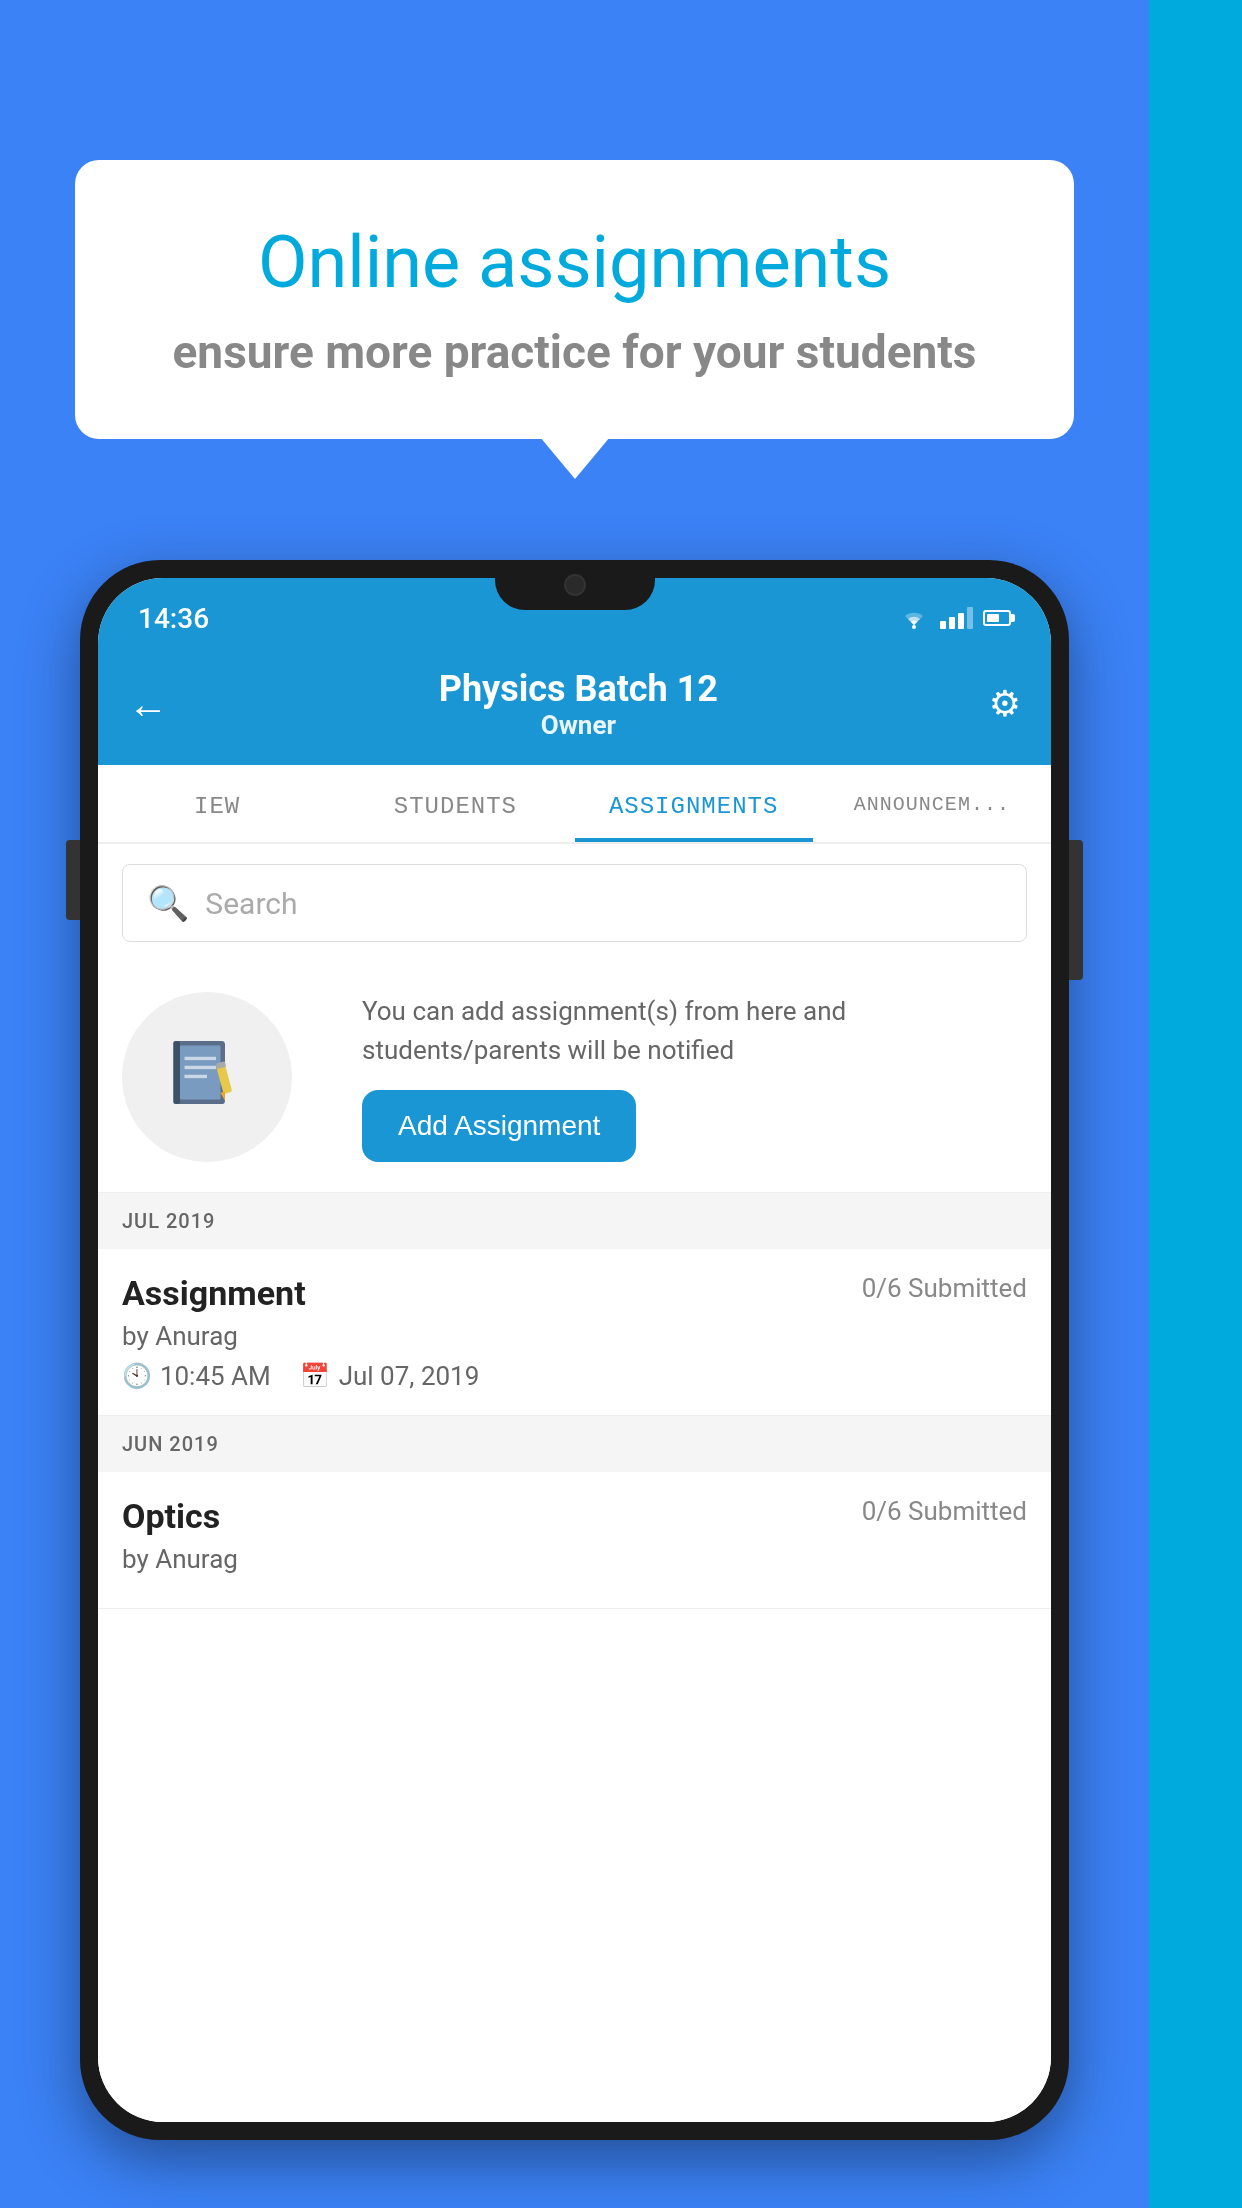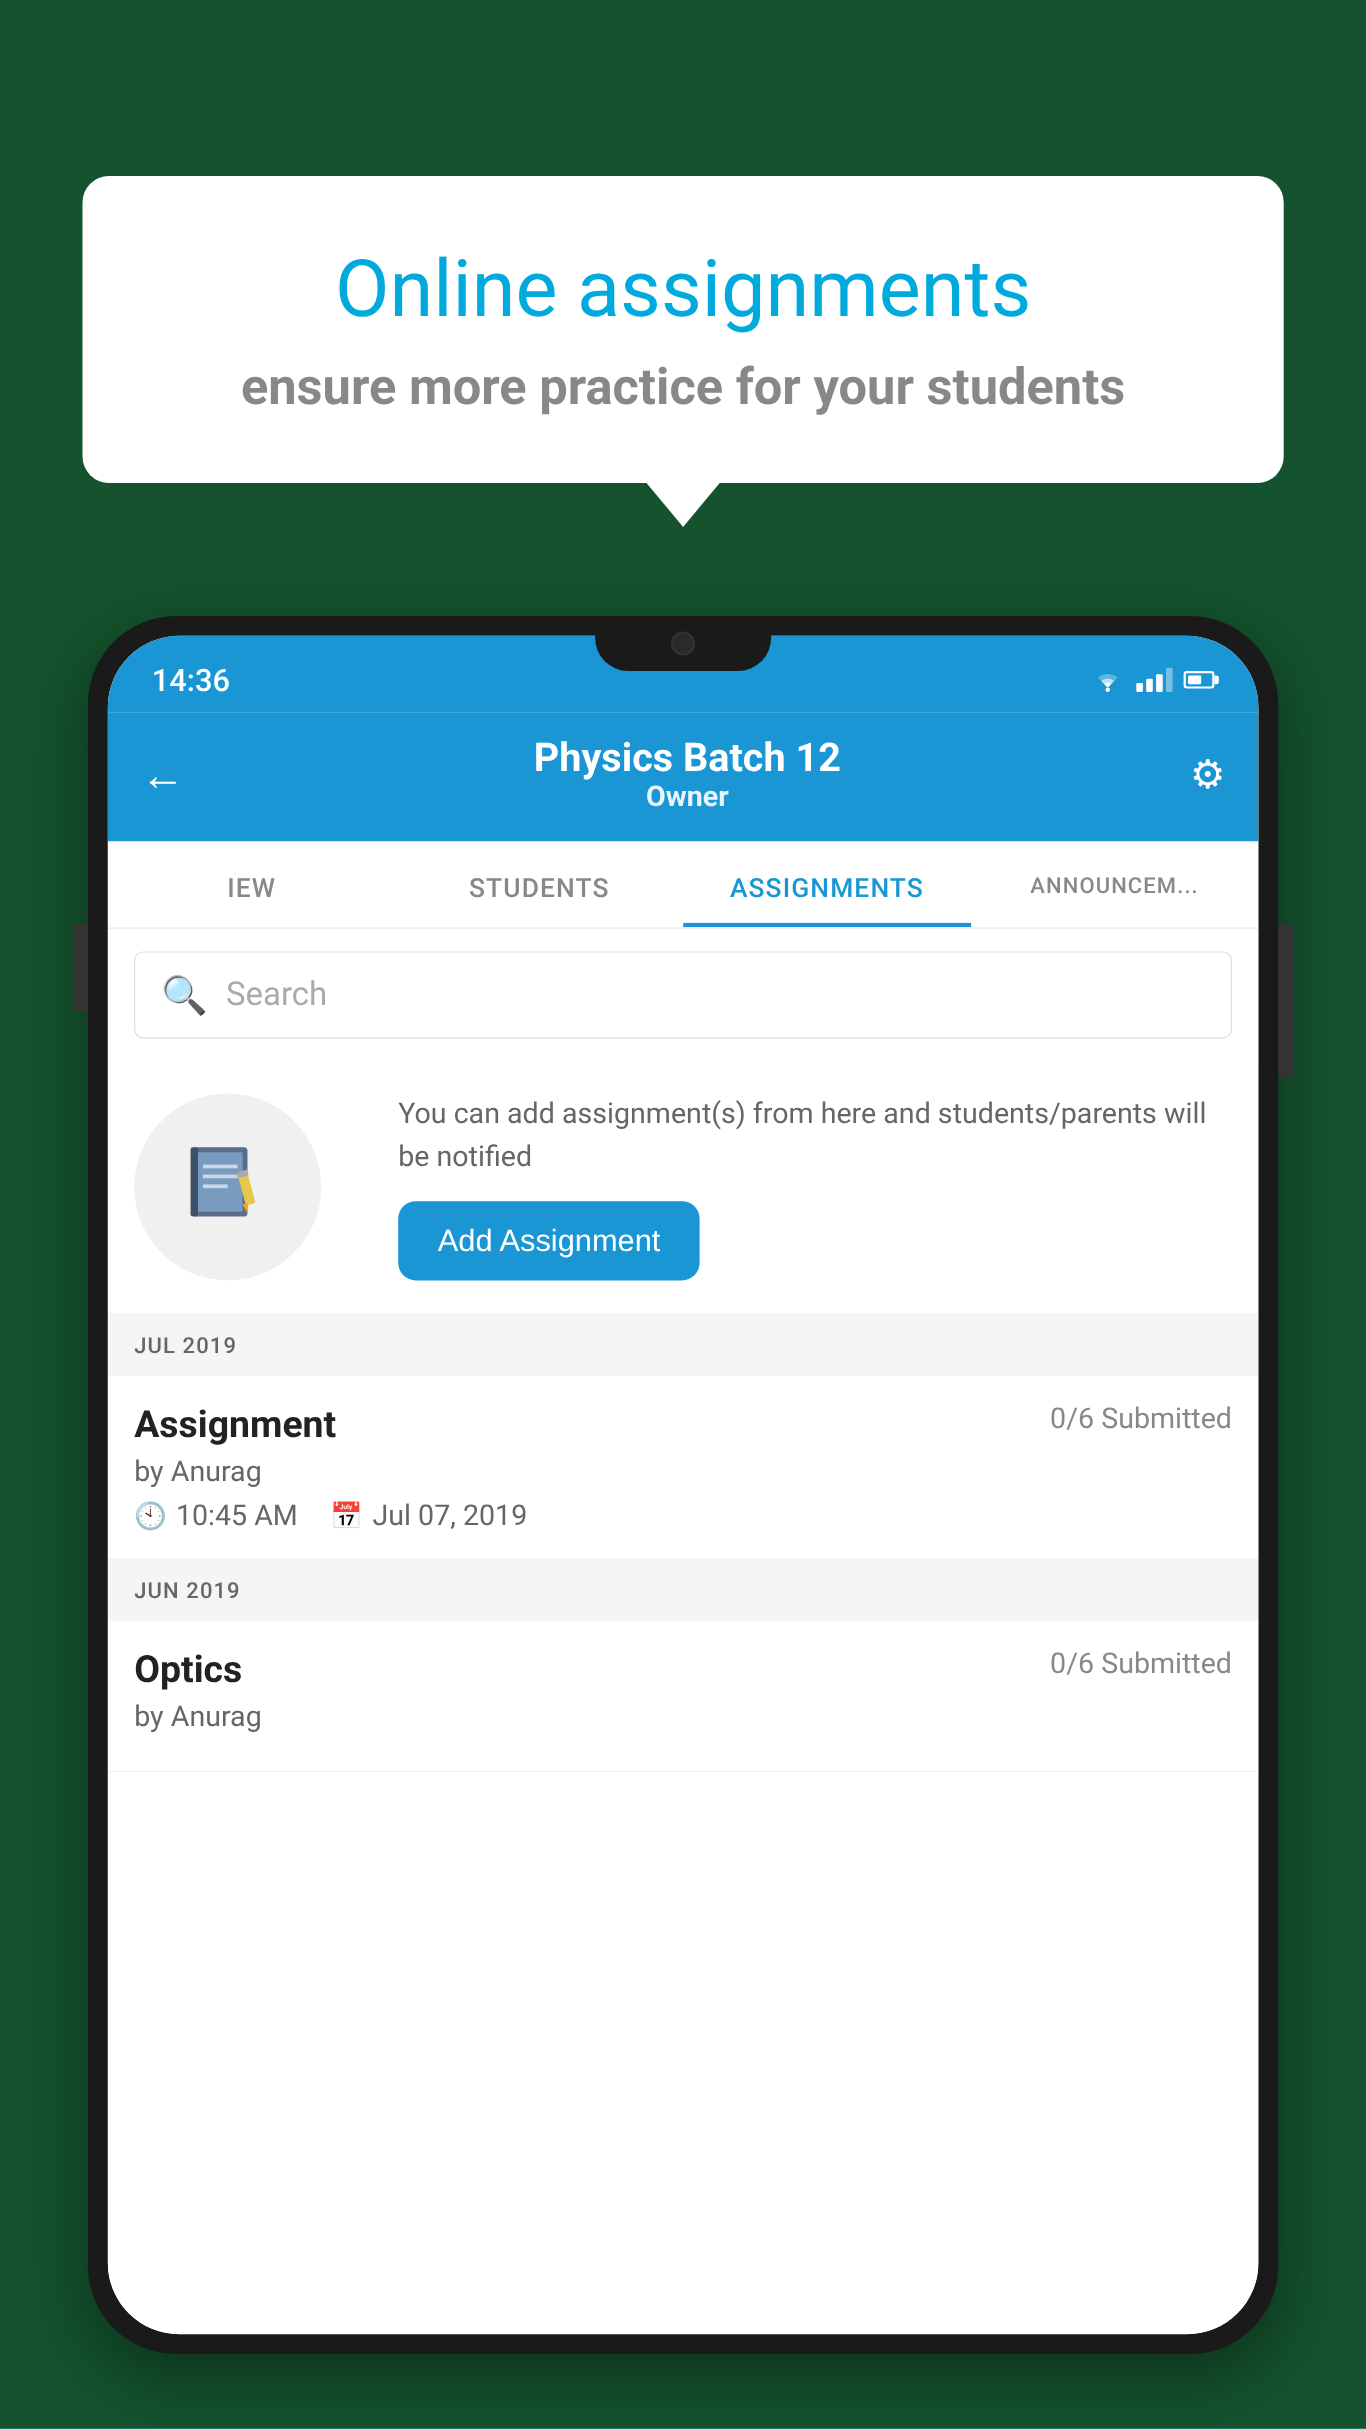--- a/index.html
+++ b/index.html
@@ -193,20 +193,21 @@
       font-size: 36px;
       cursor: pointer;
     }
 
     
     .tabs-bar {
       background: white;
       display: flex;
       border-bottom: 2px solid #eee;
       flex-shrink: 0;
+      font-family: Liberation Mono, monospace;
     }
 
     .tab-item {
       flex: 1;
       text-align: center;
       padding: 28px 10px 22px;
       font-size: 24px;
       font-weight: 500;
       color: #888;
       letter-spacing: 1px;
@@ -415,21 +416,21 @@
     .battery-fill {
       background: white;
       height: 100%;
       width: 60%;
       border-radius: 1px;
     }
   </style>
 </head>
 <body>
 
-<div style="width:1242px;height:2208px;background:#14532d;position:relative;overflow:hidden;">
+<div style="width:1149px;height:2208px;background:#3b82f6;position:relative;overflow:hidden;">
 
   <div class="speech-bubble-container">
     <div class="speech-bubble">
       <div class="speech-bubble-title">Online assignments</div>
       <div class="speech-bubble-subtitle">ensure more practice for your students</div>
     </div>
   </div>
 
   <div class="phone-container">
     <div class="phone-outer">

